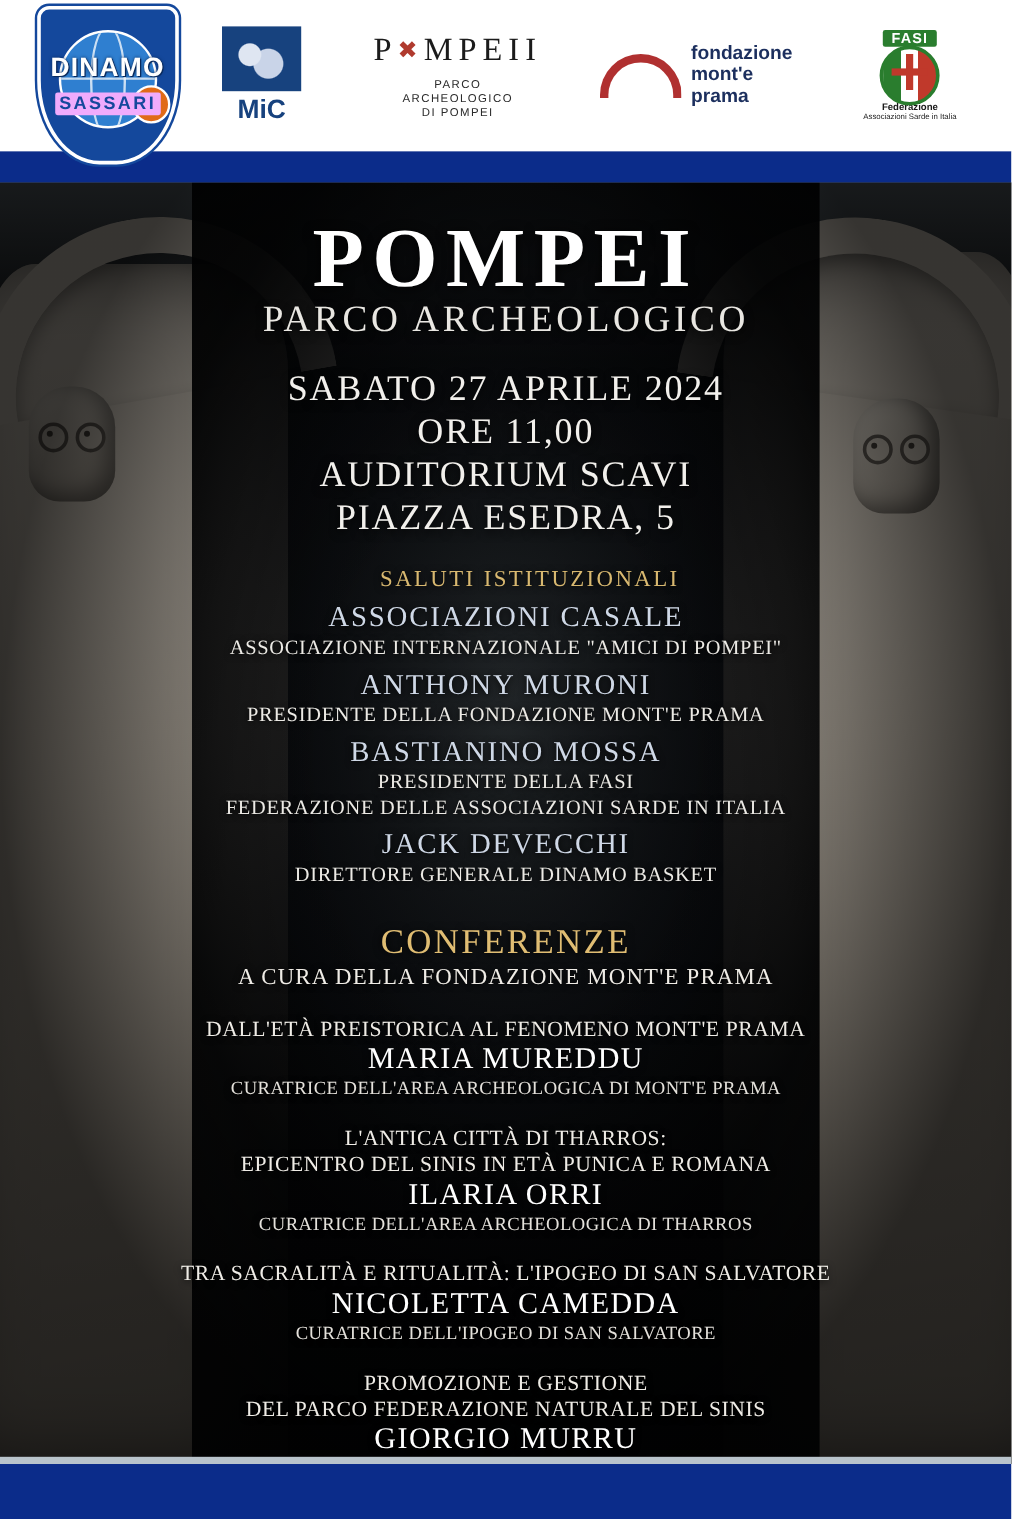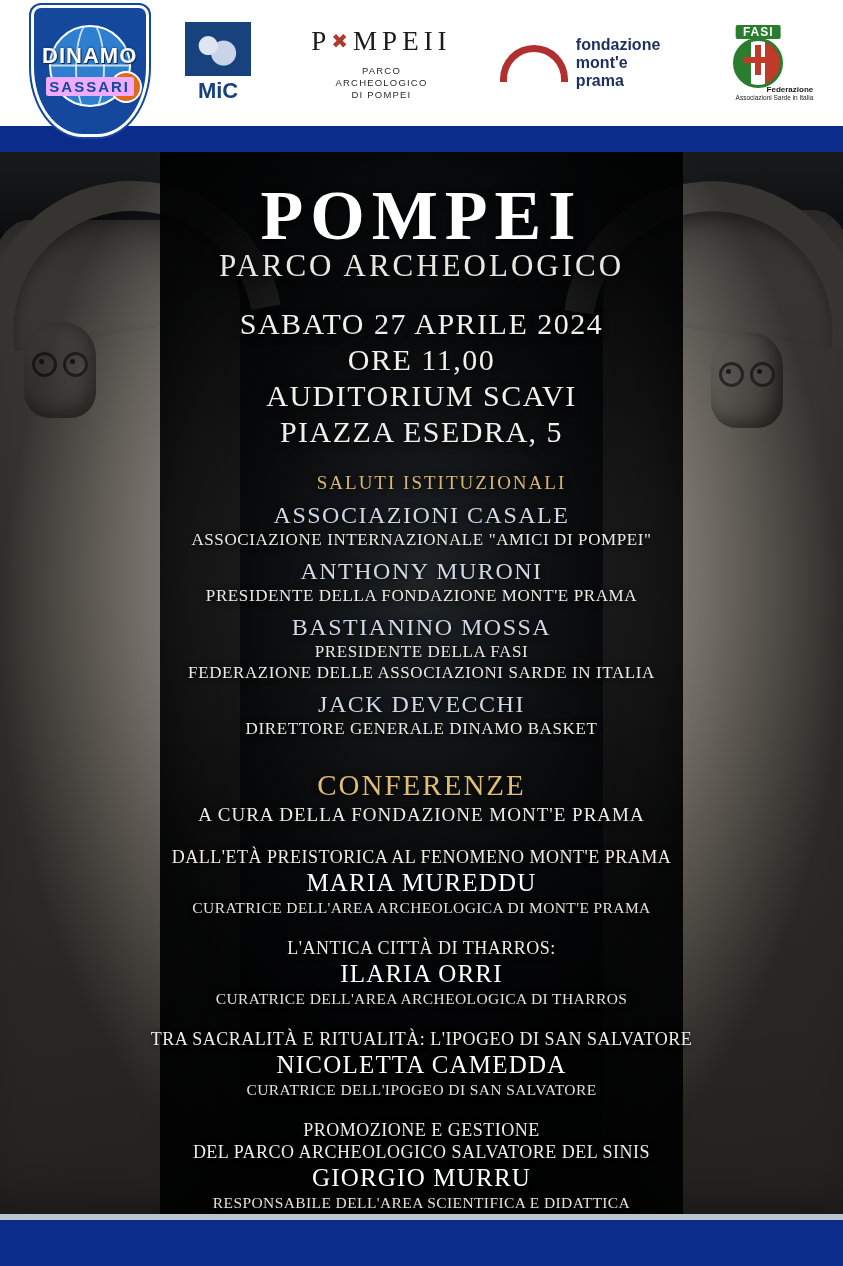--- a/index.html
+++ b/index.html
@@ -169,21 +169,21 @@
   .fondazione .f-text {
     text-align: left;
     font-family: "Liberation Sans", sans-serif;
     font-weight: bold;
     color: #1c2f5e;
     font-size: 16px;
     line-height: 18px;
   }
 
   
-  .fasi { width: 110px; text-align: right; }
+  .fasi { width: 110px; text-align: center; }
   .fasi .fasi-badge {
     width: 62px; height: 58px;
     margin: 0 auto;
     position: relative;
   }
   .fasi .fasi-label {
     position: absolute; top: 0; left: 50%;
     transform: translateX(-50%);
     background: #2a7d2e;
     color: #ffffff;
@@ -534,33 +534,34 @@
     <div class="section-sub">A CURA DELLA FONDAZIONE MONT'E PRAMA</div>
 
     <div class="talk">
       <div class="topic">DALL'ETÀ PREISTORICA AL FENOMENO MONT'E PRAMA</div>
       <div class="speaker">MARIA MUREDDU</div>
       <div class="speaker-role">CURATRICE DELL'AREA ARCHEOLOGICA DI MONT'E PRAMA</div>
     </div>
 
     <div class="talk">
       <div class="topic">L'ANTICA CITTÀ DI THARROS:</div>
+      <div class="topic">EPICENTRO DEL SINIS IN ETÀ PUNICA E ROMANA</div>
       <div class="speaker">ILARIA ORRI</div>
       <div class="speaker-role">CURATRICE DELL'AREA ARCHEOLOGICA DI THARROS</div>
     </div>
 
     <div class="talk">
       <div class="topic">TRA SACRALITÀ E RITUALITÀ: L'IPOGEO DI SAN SALVATORE</div>
       <div class="speaker">NICOLETTA CAMEDDA</div>
       <div class="speaker-role">CURATRICE DELL'IPOGEO DI SAN SALVATORE</div>
     </div>
 
     <div class="talk">
       <div class="topic">PROMOZIONE E GESTIONE</div>
-      <div class="topic">DEL PARCO ARCHEOLOGICO SALVATORE DEL SINIS</div>
+      <div class="topic">DEL PARCO FEDERAZIONE NATURALE DEL SINIS</div>
       <div class="speaker">GIORGIO MURRU</div>
       <div class="speaker-role">RESPONSABILE DELL'AREA SCIENTIFICA E DIDATTICA</div>
       <div class="speaker-role">DELLA FONDAZIONE MONT'E PRAMA</div>
     </div>
 
   </div>
 
   <div class="band-bottom-edge"></div>
   <div class="band-bottom"></div>
 

